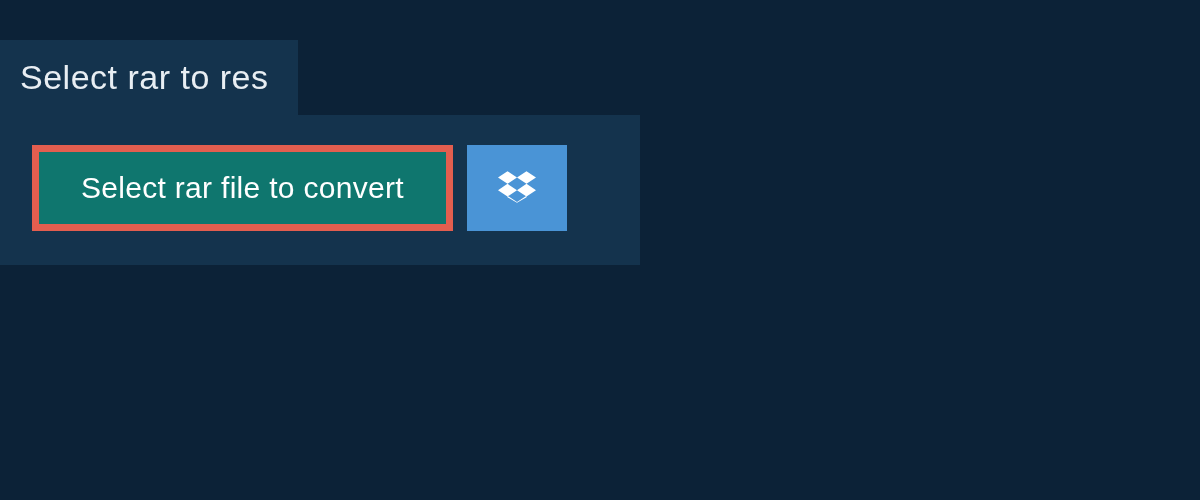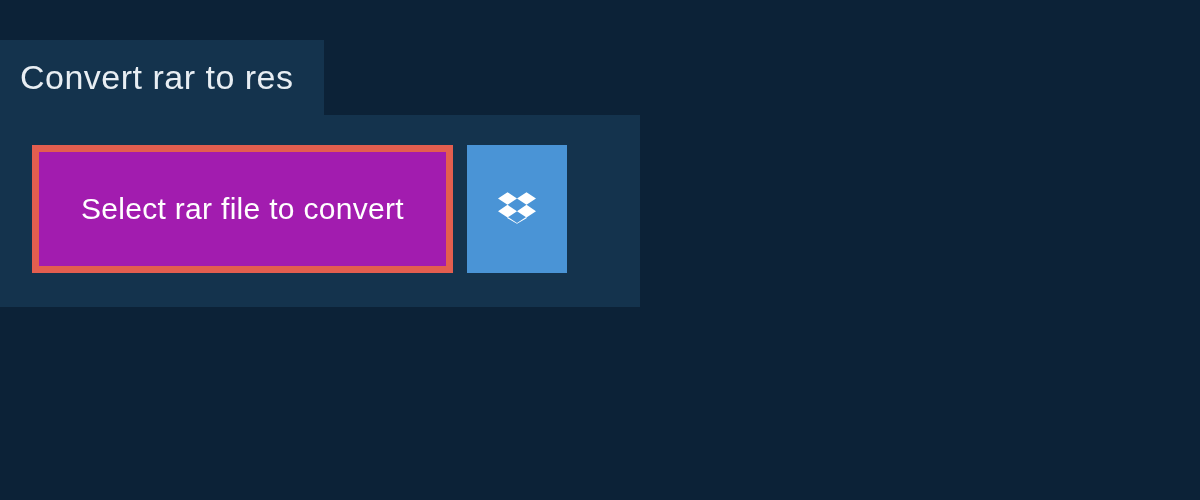--- a/index.html
+++ b/index.html
@@ -35,25 +35,25 @@
     .button-row {
       display: flex;
       gap: 14px;
       align-items: stretch;
     }
     .select-file-wrapper {
       border: 7px solid #e35e4f;
       display: inline-block;
     }
     .select-file-button {
-      background: #a21caf;
+      background: #0f766e;
       color: #ffffff;
       font-size: 30px;
       font-weight: 300;
-      padding: 40px 42px;
+      padding: 19px 42px;
       border: none;
       cursor: pointer;
       display: block;
       letter-spacing: 0.3px;
     }
     .dropbox-button {
       background: #4a94d6;
       border: none;
       cursor: pointer;
       width: 100px;
@@ -65,21 +65,21 @@
       width: 38px;
       height: 38px;
       fill: #ffffff;
     }
   </style>
 </head>
 <body>
 
 <div class="tab-container">
   <div class="tab">
-    <span>Convert rar to res</span>
+    <span>Select rar to res</span>
   </div>
   <div class="panel">
     <div class="button-row">
       <div class="select-file-wrapper">
         <button class="select-file-button">
           <span>Select rar file to convert</span>
         </button>
       </div>
       <button class="dropbox-button">
         <span>

